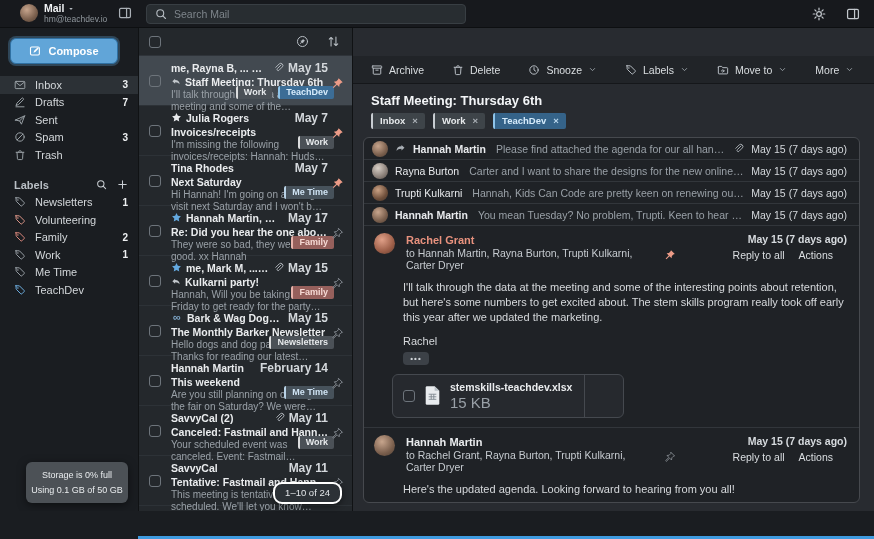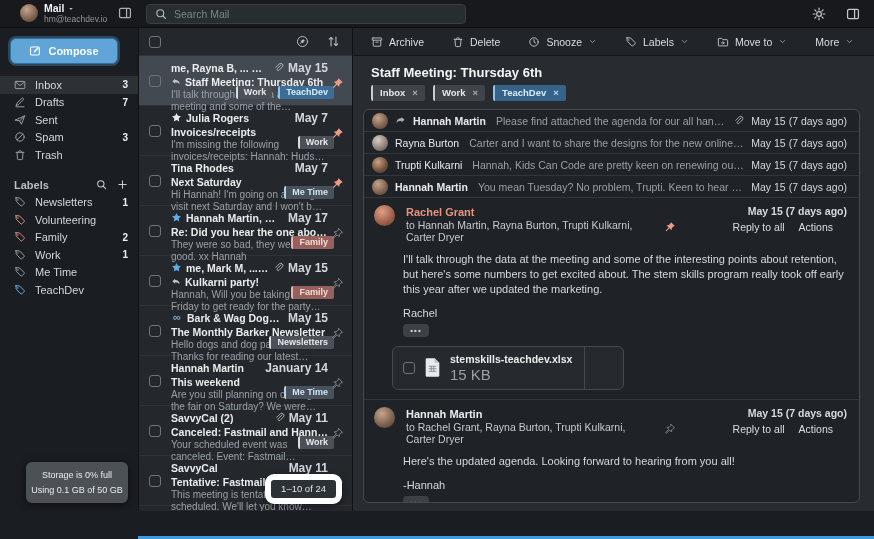--- a/index.html
+++ b/index.html
@@ -69,27 +69,27 @@
   .eprev { margin-top:1px; font-size:10px; line-height:1.22; color:#99a0a7; overflow:hidden;
            display:-webkit-box; -webkit-line-clamp:2; -webkit-box-orient:vertical; max-height:25px; padding-right:2px; }
   .echips { position:absolute; right:18px; bottom:6px; display:flex; gap:6px; }
   .chip { font-size:9px; font-weight:bold; padding:1px 6px 2px 6px; border-radius:2px; border-left:2px solid rgba(255,255,255,.8); white-space:nowrap; }
   .chip-gray  { background:#4b5157; color:#e6e9eb; }
   .chip-blue  { background:#3c6d96; color:#d6ecfc; border-left-color:#8ec4ea; }
   .chip-red   { background:#96605c; color:#f6d9d4; border-left-color:#e8b4ac; }
   .chip-slate { background:#47525b; color:#cfe3f3; border-left-color:#b9d2e6; }
   .epin { position:absolute; right:8px; top:21px; width:13px; height:13px; }
   .pin-filled { color:#ec9b87; } .pin-outline { color:#8a9097; }
-  .pager { position:absolute; right:10px; bottom:7px; background:#2c3136; border:6px solid #ffffff; border-radius:9px;
+  .pager { position:absolute; right:10px; bottom:7px; background:#2c3136; border:2px solid #ffffff; border-radius:9px;
            padding:3px 10px 4px; font-size:9.5px; color:#e2e5e8; z-index:3; box-shadow:0 2px 6px rgba(0,0,0,.45); }
 
   
   .reader { background:#282b30; display:flex; flex-direction:column; min-width:0; min-height:0; border-left:1px solid #101214; }
   .rtoolbar { height:28px; flex:none; background:#212428; border-bottom:1px solid #15171a; display:flex; align-items:center;
-              padding:0 18px; gap:28px; }
+              padding:0 18px; gap:28px;margin-top:28px; }
   .tool { display:flex; align-items:center; gap:6px; color:#dadee1; font-size:10.5px; cursor:pointer; white-space:nowrap; }
   .tool .ti { width:12px; height:12px; color:#b9bfc5; }
   .tool .ch { width:9px; height:9px; color:#9aa1a7; }
   .rtitle { padding:9px 18px 5px; font-size:13px; font-weight:bold; color:#f3f5f7; }
   .rtags { padding:0 18px 8px; display:flex; gap:8px; }
   .rtag { display:inline-flex; align-items:center; gap:7px; font-size:9.5px; font-weight:bold; padding:2px 7px 3px;
           border-radius:2px; border-left:2px solid #c8cdd2; background:#3e4449; color:#e6e9eb; cursor:pointer; }
   .rtag .x { color:#aab0b6; font-weight:bold; }
   .rtag.t-blue { background:#356389; border-left-color:#8ec4ea; color:#d6ecfc; }
   .rtag.t-blue .x { color:#bcd9ef; }
@@ -511,21 +511,21 @@
               <path d="M9.4 1.9L14.1 6.6 12.3 7.2 10.4 9.1 10 12 7.5 9.5 3.2 13.8 2.2 12.8 6.5 8.5 4 6 6.9 5.6 8.8 3.7Z" stroke="currentColor" fill="none" stroke-linecap="round" stroke-linejoin="round" stroke-width="1.1"></path>
             </svg>
           </span>
   </div>
         <div class="erow">
     <span class="cbx"></span>
     <div class="el1">
 
       <span class="esender">Hannah Martin</span>
 
-      <span class="edate">January 14</span>
+      <span class="edate">February 14</span>
     </div>
     <div class="el2">
 
       <span class="esub">This weekend</span>
     </div>
     <div class="eprev">Are you still planning on coming to the fair on Saturday? We were planning on getting</div>
     <div class="echips">
             <span class="chip chip-slate">Me Time</span>
           </div>
     <span class="ic epin pin-outline">

